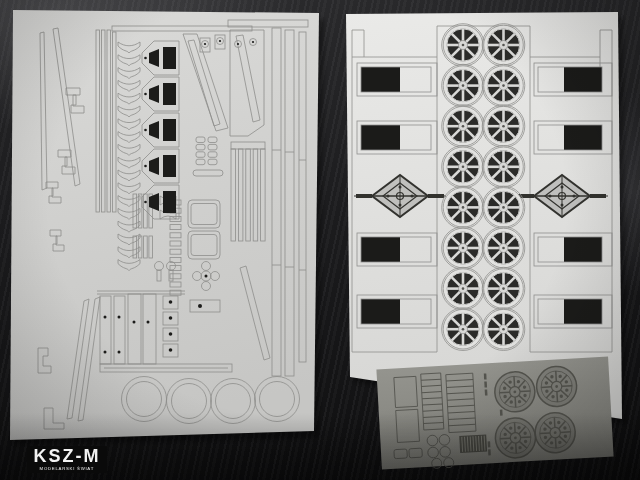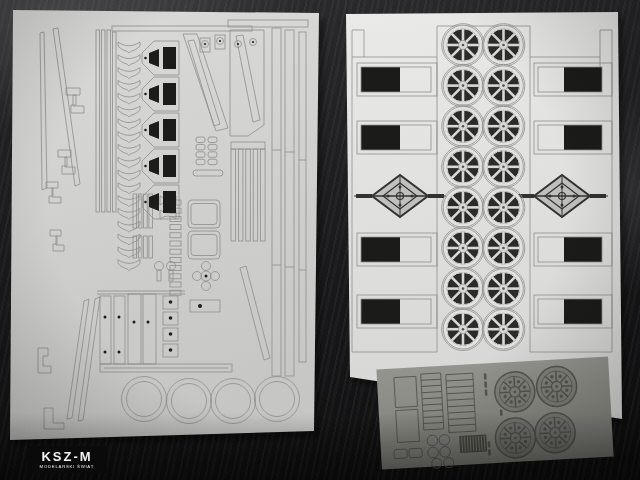--- a/index.html
+++ b/index.html
@@ -16,21 +16,21 @@
   .cut  {fill:none;stroke:var(--cutL);stroke-width:.8;}
   .cut2 {fill:none;stroke:var(--cutR);stroke-width:.8;}
   .gcut {fill:none;stroke:var(--gl);stroke-width:.9;}
   .win  {fill:var(--win);stroke:none;}
   .vignette{position:absolute;inset:0;pointer-events:none;
     background:radial-gradient(ellipse at 48% 42%, transparent 55%, rgba(0,0,0,.28) 100%),
                linear-gradient(to bottom, transparent 86%, rgba(0,0,0,.38));}
   .badge{position:absolute;left:27px;top:446px;width:80px;height:27px;border-radius:2px;
     background:var(--bgBadge);color:var(--fgBadge);
     display:flex;flex-direction:column;align-items:center;justify-content:center;}
-  .badge-title{font-size:13px;font-weight:bold;letter-spacing:2px;line-height:1;white-space:nowrap;}
+  .badge-title{font-size:18px;font-weight:bold;letter-spacing:2px;line-height:1;white-space:nowrap;}
   .badge-sub{font-size:6px;letter-spacing:1px;margin-top:1px;white-space:nowrap;transform:scale(.72);transform-origin:center;}
 </style>
 </head>
 <body>
 
 <div class="stage">
 
   <svg class="scene" width="640" height="480" viewBox="0 0 640 480">
     <defs>
       <linearGradient id="lp" x1="0" y1="0" x2="0.15" y2="1">

